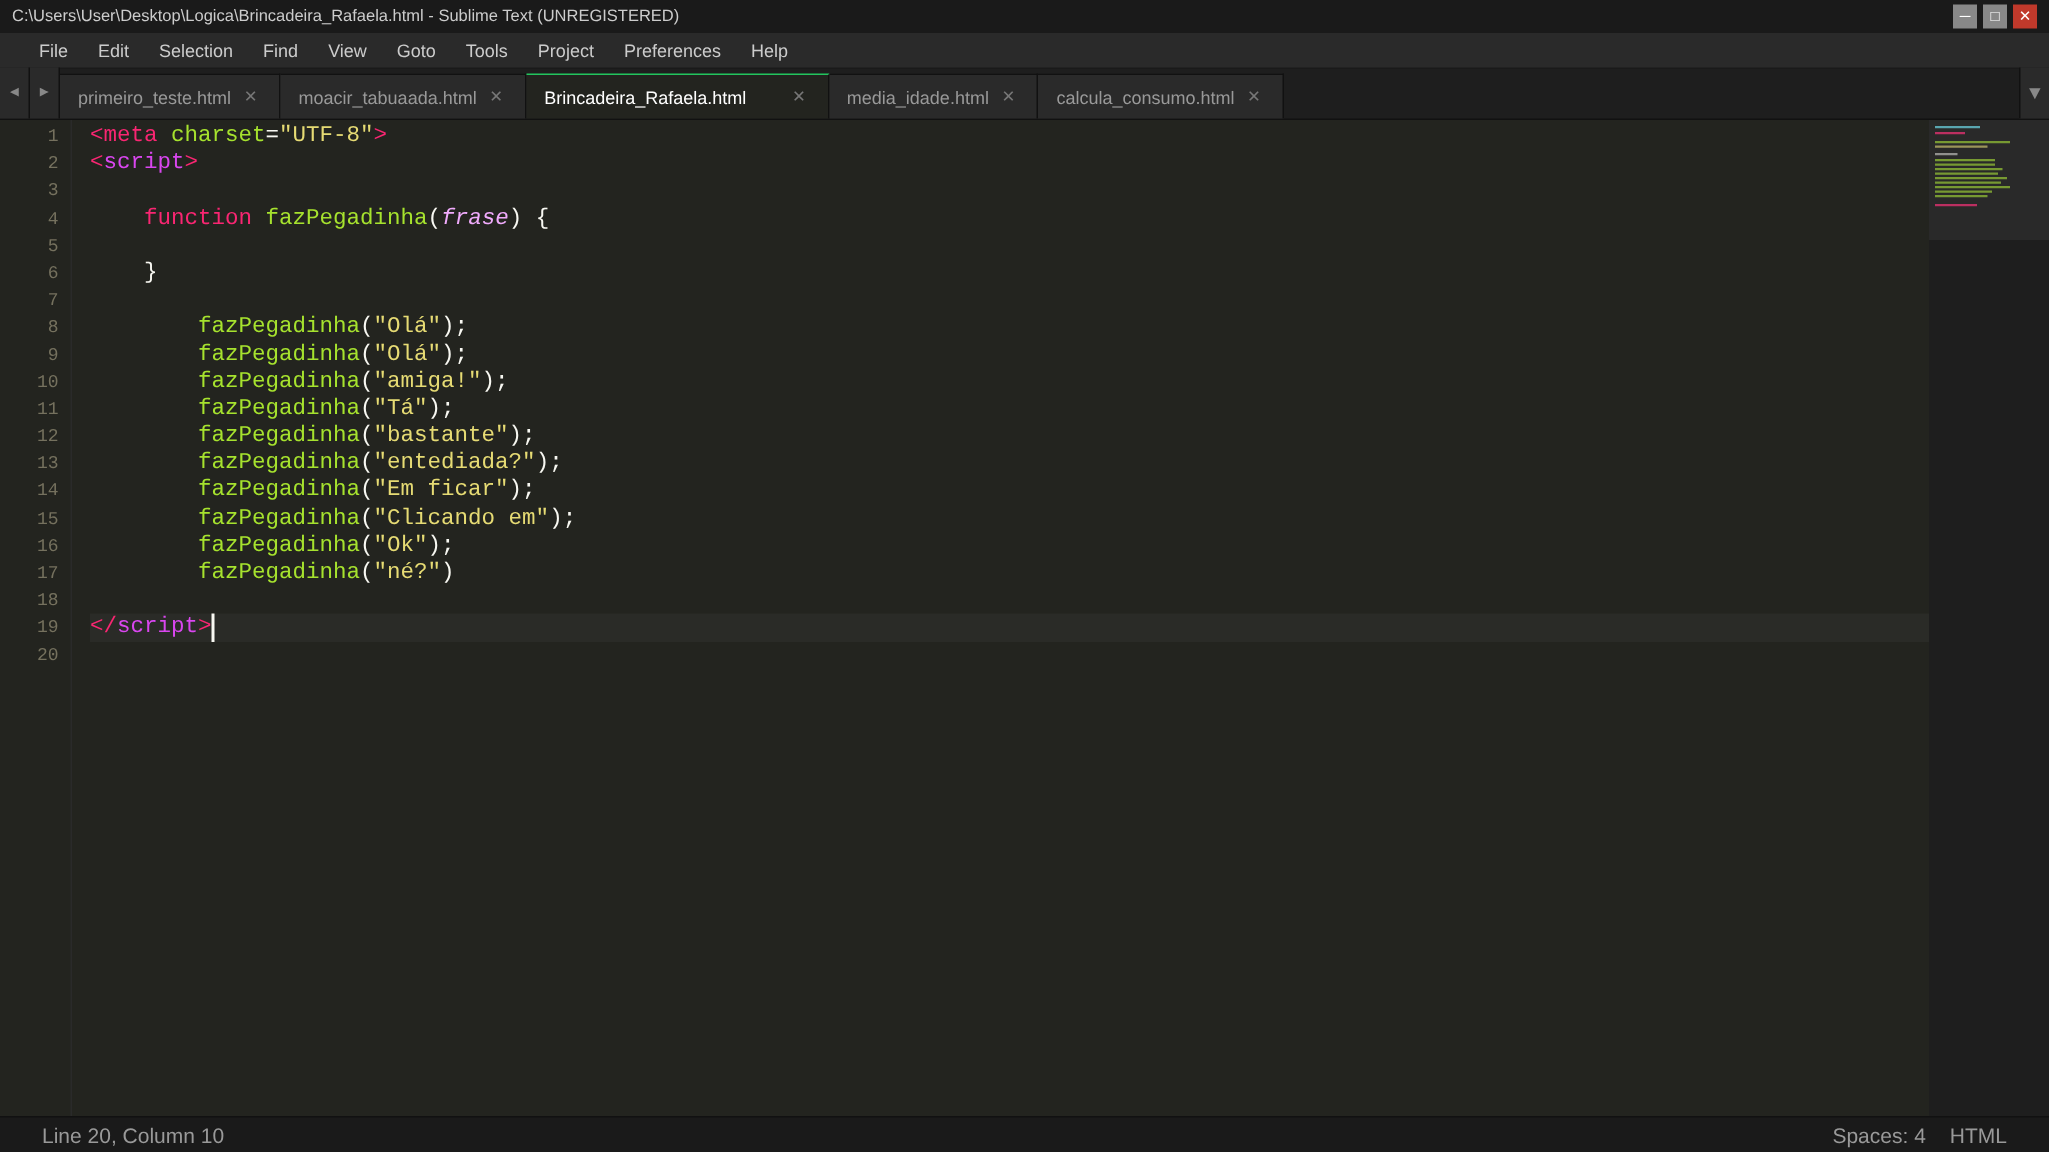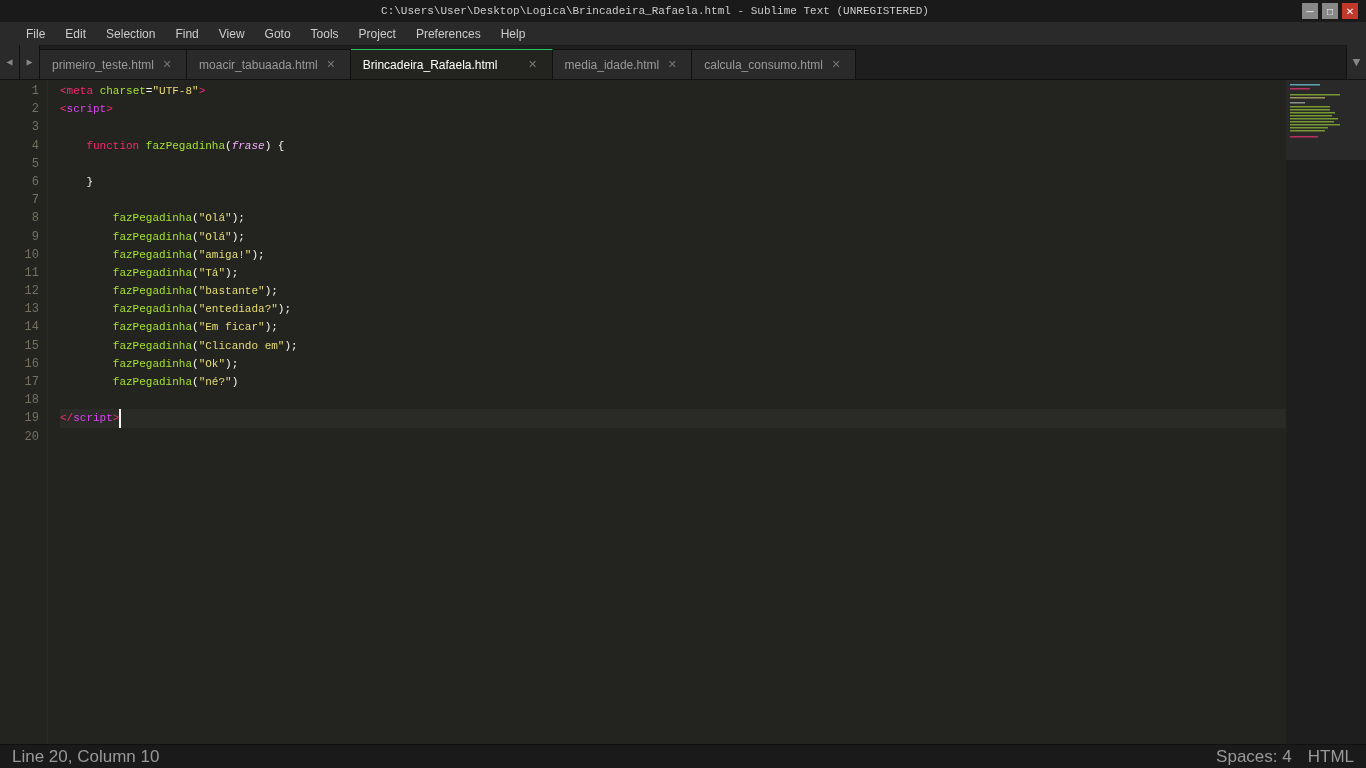--- a/index.html
+++ b/index.html
@@ -20,22 +20,21 @@
       display: flex;
       align-items: center;
       justify-content: space-between;
       padding: 0 8px;
       color: #cccccc;
       font-size: 11px;
       font-family: 'Segoe UI', Arial, sans-serif;
     }
     #title-bar .title-text {
       flex: 1;
-      text-align: center;
-      font-family: Liberation Mono, monospace;
+      text-align: left;
     }
     #title-bar .window-controls {
       display: flex;
       gap: 4px;
     }
     .win-btn {
       width: 16px;
       height: 16px;
       display: flex;
       align-items: center;
@@ -163,21 +162,21 @@
       line-height: 18.2px;
       font-size: 12px;
     }
 
     
     #code-area {
       flex: 1;
       padding: 2px 0 0 12px;
       overflow: auto;
       line-height: 18.2px;
-      font-size: 11px;
+      font-size: 15px;
       position: relative;
     }
 
     .code-line {
       height: 18.2px;
       line-height: 18.2px;
       white-space: pre;
       display: flex;
       align-items: center;
     }
@@ -214,22 +213,22 @@
       height: 80px;
       background: rgba(255,255,255,0.05);
     }
 
     
     #status-bar {
       height: 24px;
       background: #1a1a1a;
       display: flex;
       align-items: center;
-      padding: 0 12px;
-      font-size: 17px;
+      padding: 0 28px;
+      font-size: 14px;
       font-family: 'Segoe UI', Arial, sans-serif;
       color: #999;
       justify-content: space-between;
       border-top: 1px solid #111;
     }
     #status-bar .status-left { display: flex; gap: 16px; }
     #status-bar .status-right { display: flex; gap: 16px; }
   </style>
 </head>
 <body>

